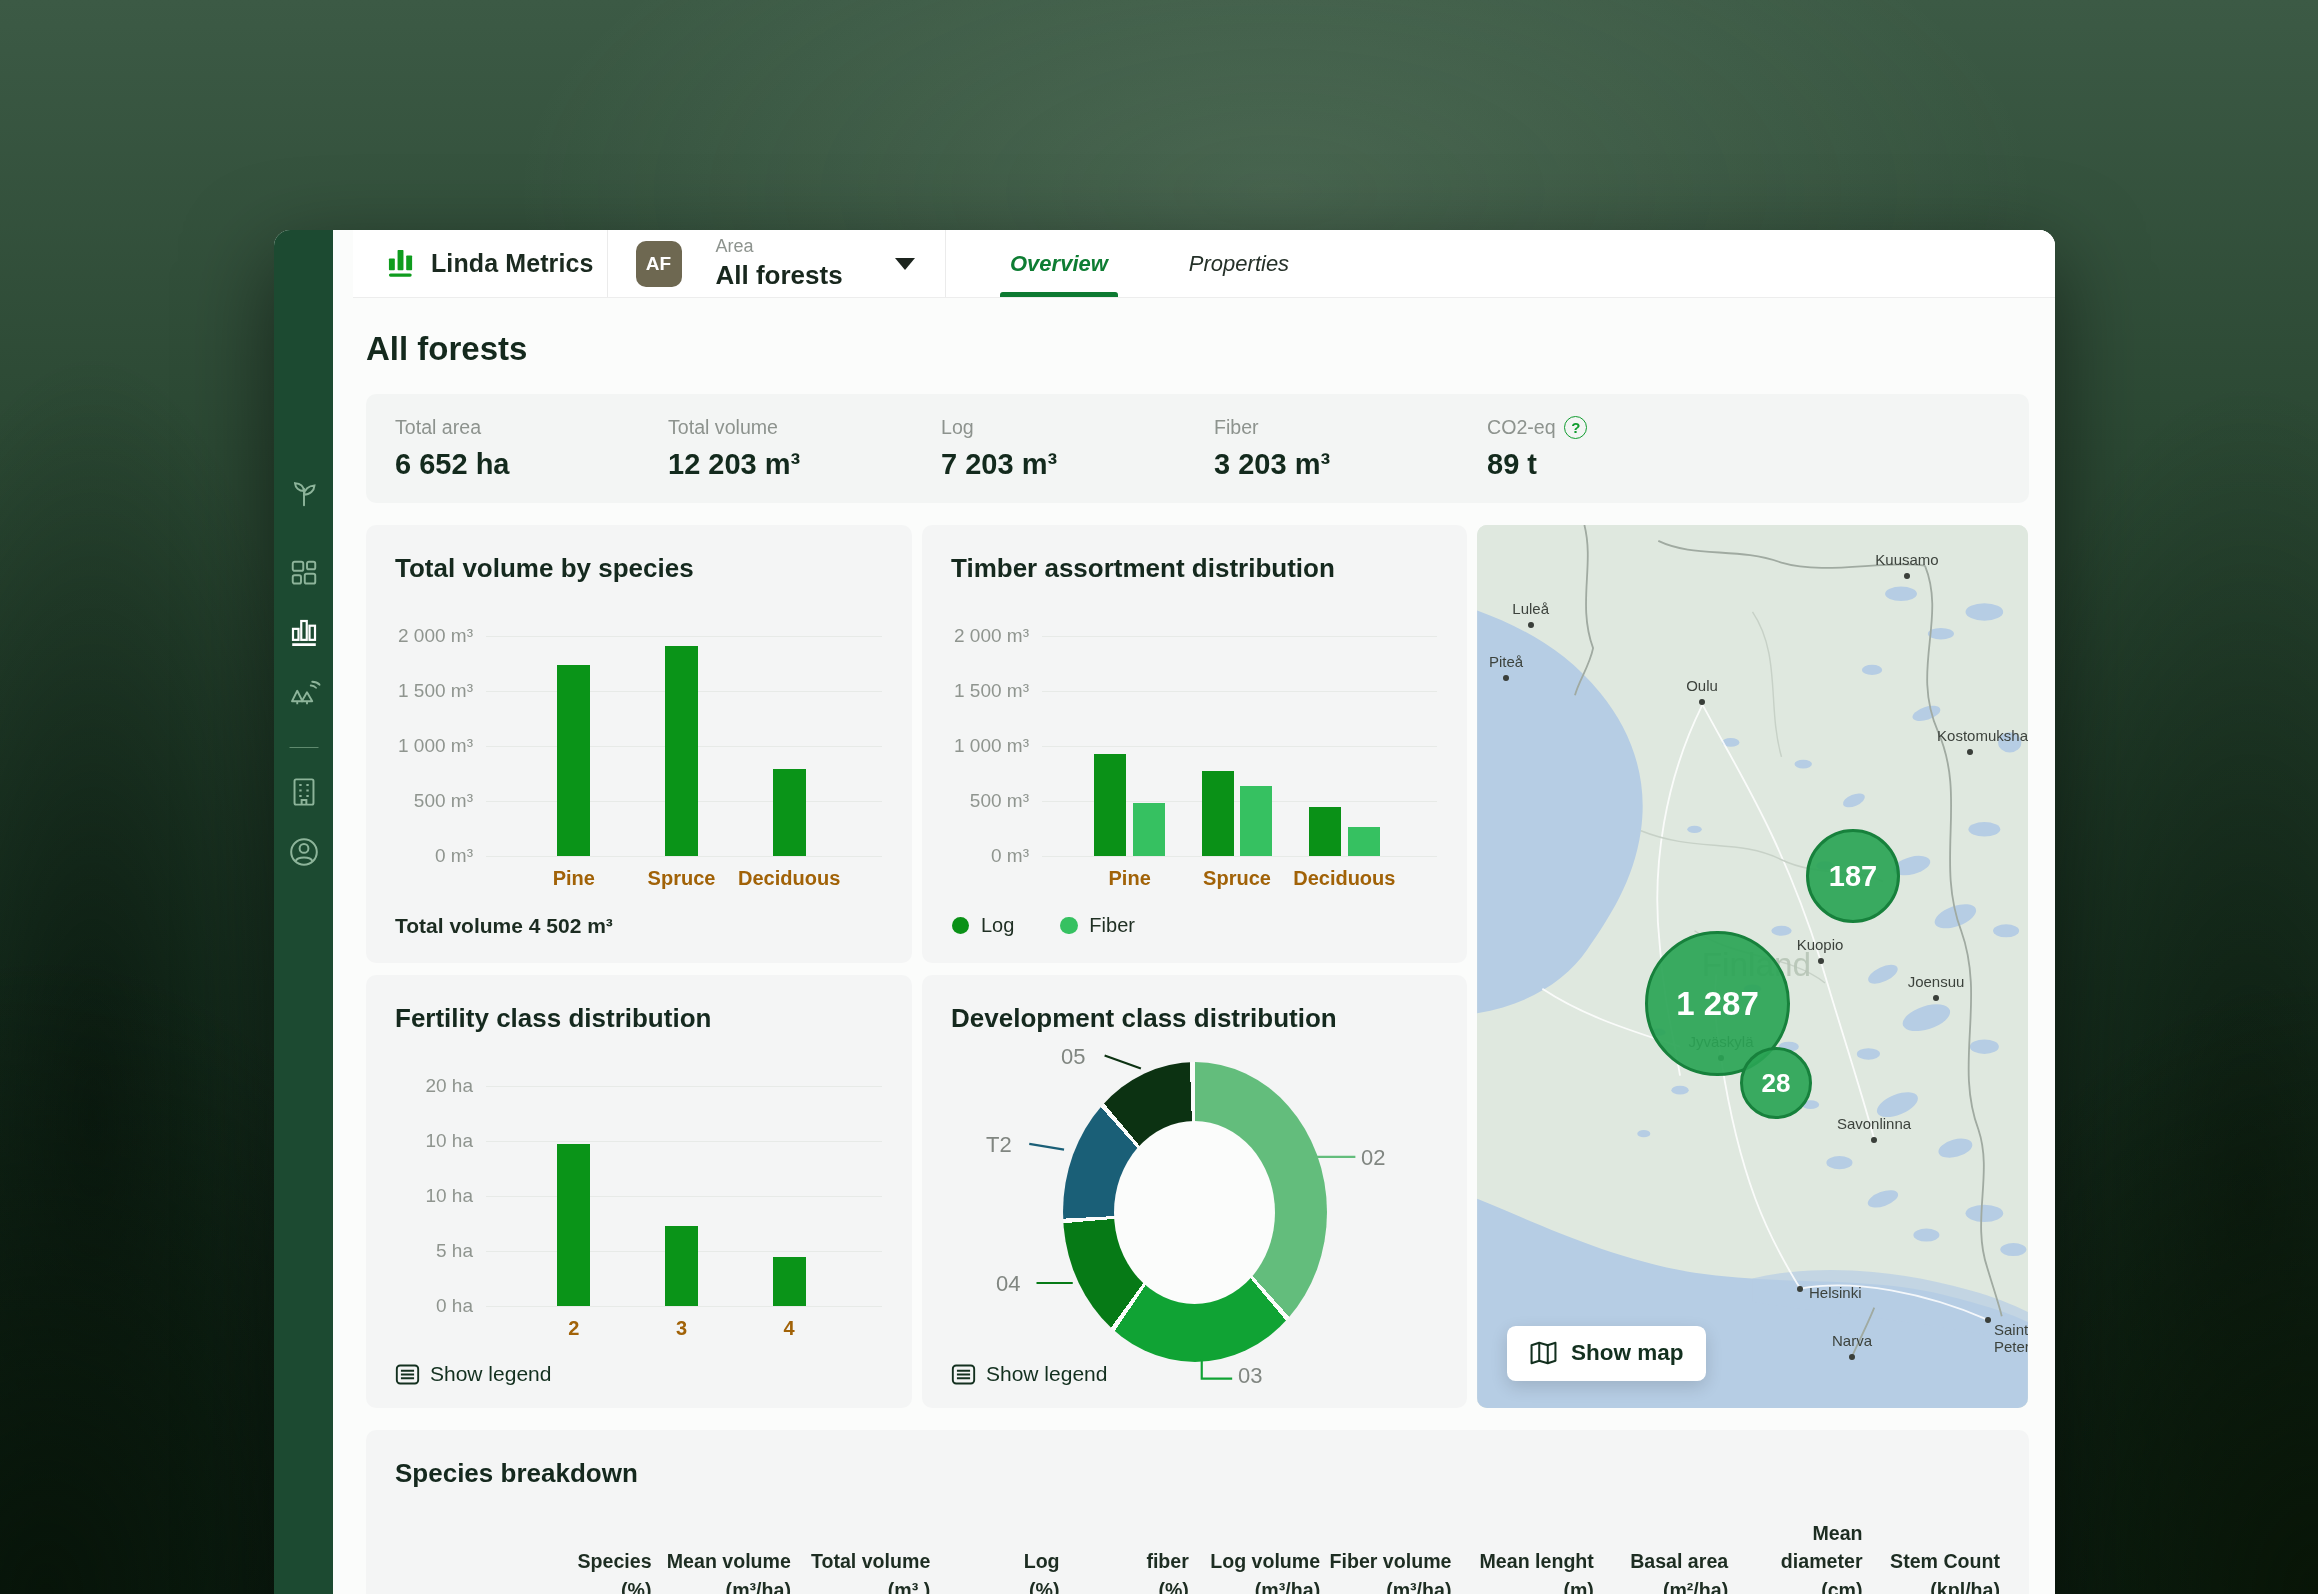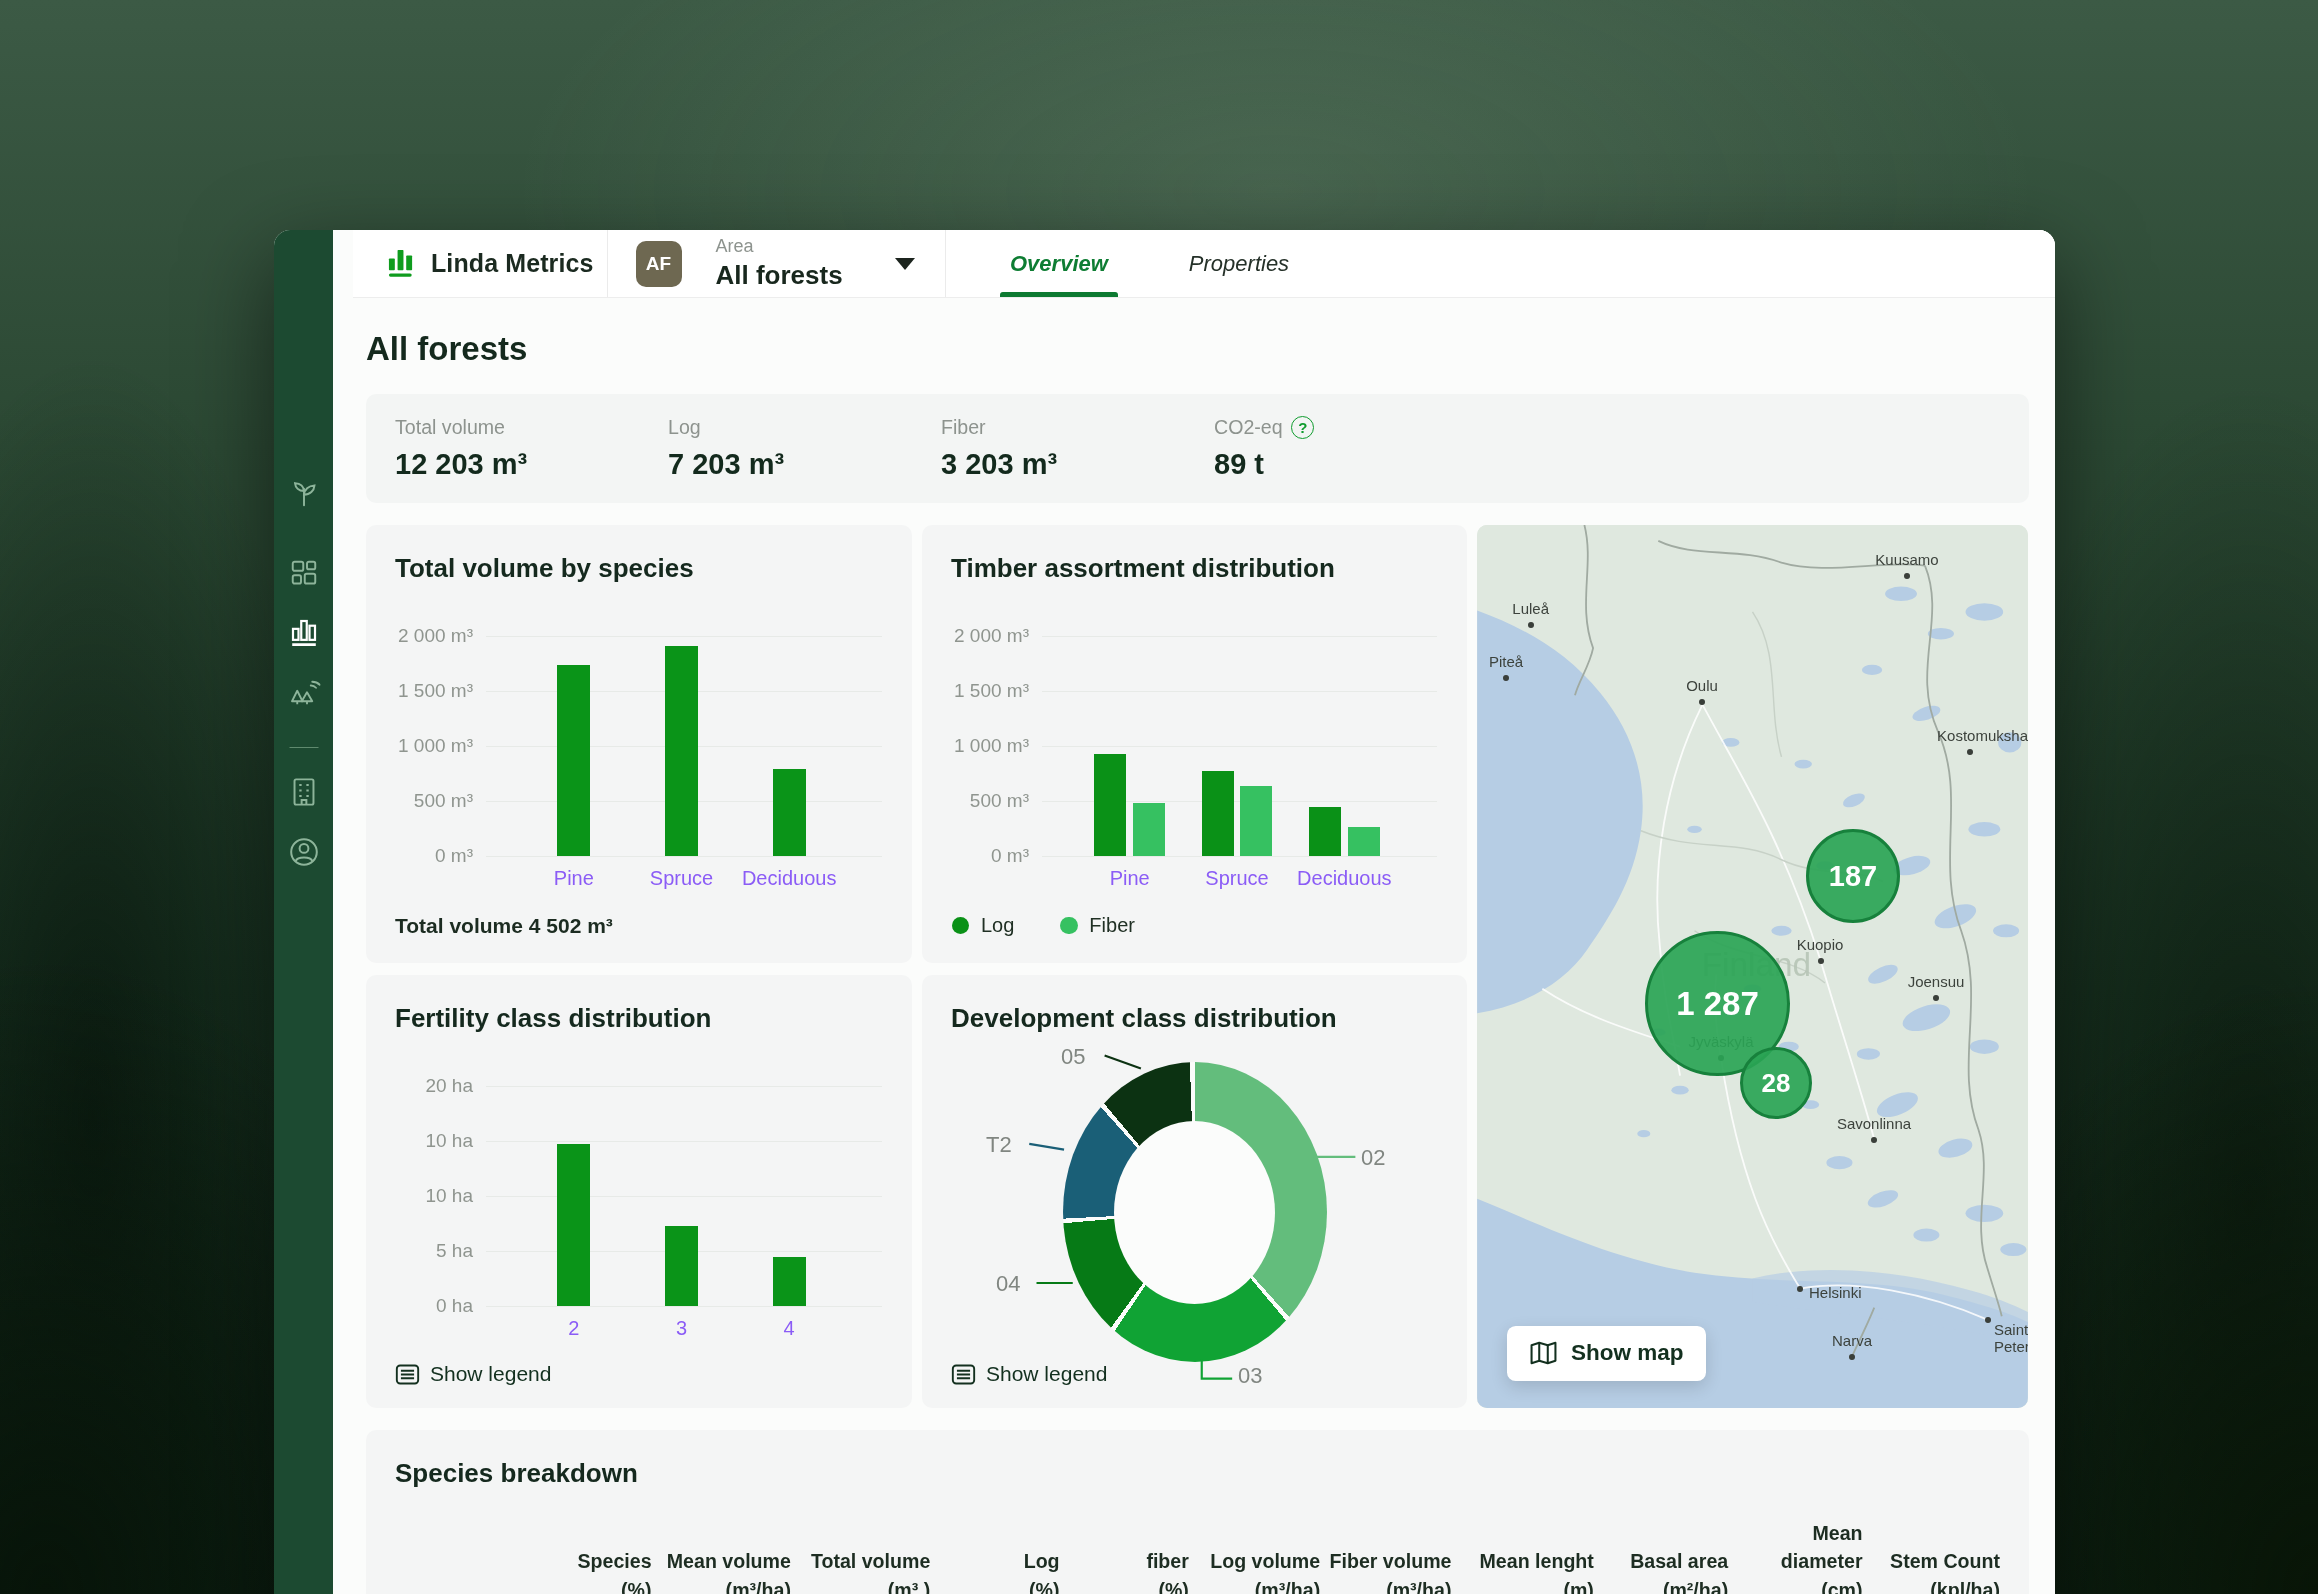--- a/index.html
+++ b/index.html
@@ -63,21 +63,21 @@
   .card-title { font-size:26px; font-weight:700; color:#15291e; }
   
   .plot { position:relative; height:220px; margin-top:52px; }
   .gl { position:absolute; left:91px; right:1.4px; border-top:1.4px solid #e7eae7; }
   .tick { position:absolute; left:0; width:78px; text-align:right; font-size:19px;
     color:#8f958f; transform:translateY(-50%); white-space:nowrap; }
   .bars { position:absolute; left:125px; right:40px; top:0; bottom:0; display:flex; }
   .slot { flex:1; display:flex; align-items:flex-end; justify-content:center; gap:6.5px; }
   .bar { width:33px; }
   .xlabels { position:absolute; left:125px; right:40px; top:100%; margin-top:11.6px; display:flex; }
-  .xl { flex:1; text-align:center; font-size:20px; color:#8b5cf6; }
+  .xl { flex:1; text-align:center; font-size:20px; color:#a16207;font-weight:bold; }
   .chart-note { position:absolute; left:29px; bottom:25px; font-size:21px; font-weight:700;
     color:#1c2c21; }
   .legend { position:absolute; left:30px; bottom:26px; display:flex; gap:46px; }
   .leg-item { display:flex; align-items:center; gap:11.6px; font-size:20px; color:#20302 4;
     color:#203024; }
   .leg-dot { width:17.4px; height:17.4px; border-radius:50%; }
   .show-legend { position:absolute; left:29px; bottom:22px; display:flex; align-items:center;
     gap:10px; font-size:21px; color:#13301f; cursor:pointer; font-weight:500; }
   
   .donut-wrap { position:relative; height:348px; margin-top:4.3px; }
@@ -186,20 +186,24 @@
       <div class="tabs" id="tabs">
           <div class="tab active">Overview</div>
           <div class="tab">Properties</div>
         </div>
     </div>
 
     <div class="content">
       <h1 class="page-title">All forests</h1>
 
       <div class="stats-card" id="stats-row">
+          <div class="stat">
+            <div class="stat-label">Total area</div>
+            <div class="stat-value">6 652 ha</div>
+          </div>
           <div class="stat">
             <div class="stat-label">Total volume</div>
             <div class="stat-value">12 203 m³</div>
           </div>
           <div class="stat">
             <div class="stat-label">Log</div>
             <div class="stat-value">7 203 m³</div>
           </div>
           <div class="stat">
             <div class="stat-label">Fiber</div>

